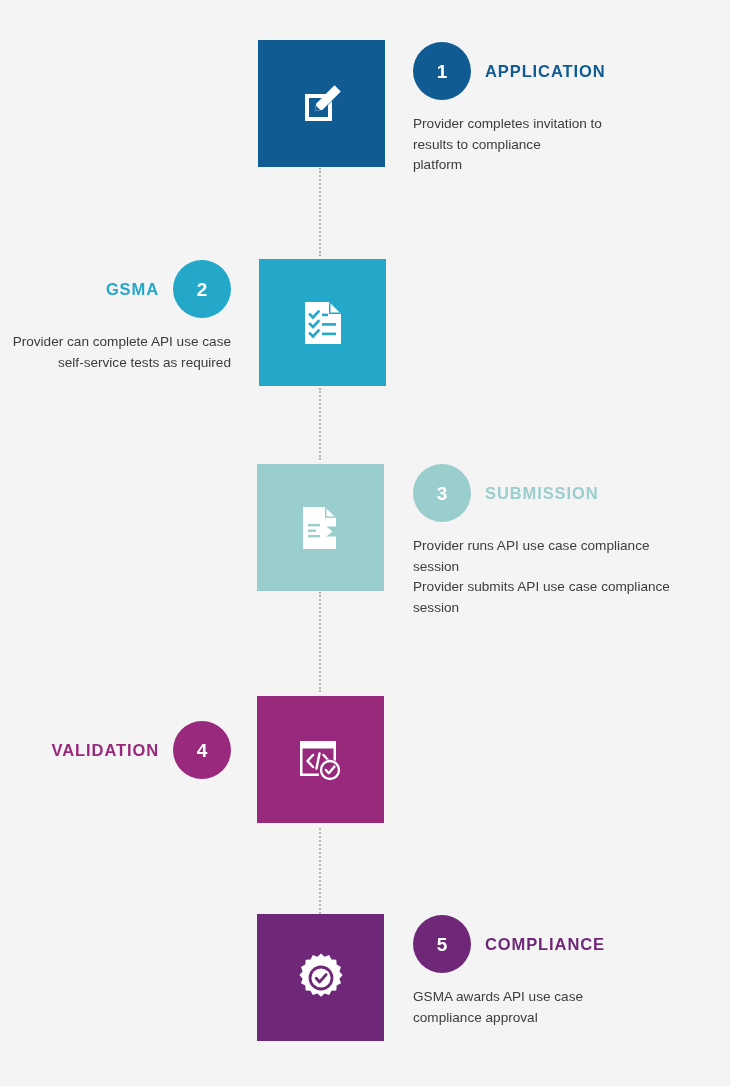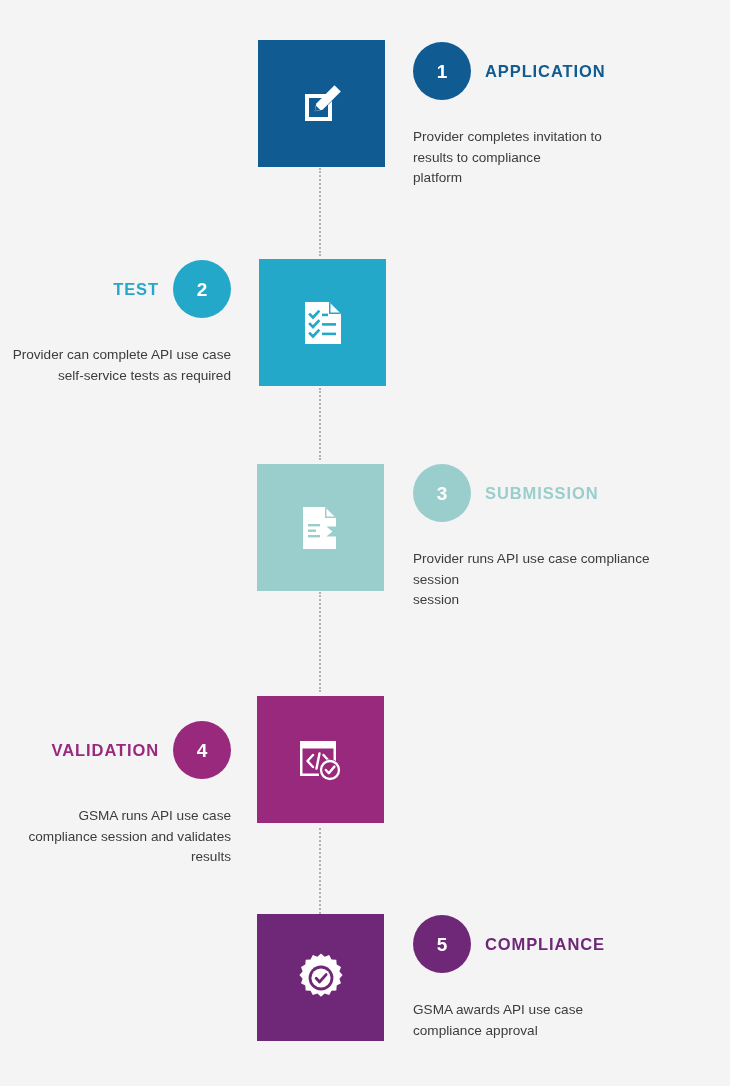--- a/index.html
+++ b/index.html
@@ -65,21 +65,21 @@
     justify-content: center;
     line-height: 1;
   }
   .title {
     font-size: 16.5px;
     font-weight: bold;
     letter-spacing: 0.9px;
     white-space: nowrap;
   }
   .desc {
-    margin-top: 27px;
+    margin-top: 14px;
     font-size: 13.6px;
     line-height: 20.5px;
     color: #3c3c3c;
   }
   .desc div { white-space: nowrap; }
   .side.left .desc div { white-space: normal; }
 </style>
 </head>
 <body>
 
@@ -128,21 +128,21 @@
           <g fill="#23a8c9">
             <rect x="22" y="14.6" width="6" height="2.6"></rect>
             <rect x="22" y="24.1" width="14" height="2.6"></rect>
             <rect x="22" y="33.6" width="14" height="2.6"></rect>
           </g>
         </svg>
       </span>
     </div>
     <div class="side left" style="top:260px;">
       <div class="head">
-        <div class="title" style="color:#23a8c9;">TEST</div>
+        <div class="title" style="color:#23a8c9;">GSMA</div>
         <div class="badge" style="background:#23a8c9;">2</div>
       </div>
       <div class="desc">
         <div>Provider can complete API use case self-service tests as required</div>
       </div>
     </div>
   </div>
 
   <div class="step">
     <div class="tile" style="top:464px;background:#9acecc;left:257px;">
@@ -162,20 +162,21 @@
       </span>
     </div>
     <div class="side right" style="top:464px;">
       <div class="head">
         <div class="badge" style="background:#9acecc;">3</div>
         <div class="title" style="color:#9acecc;">SUBMISSION</div>
       </div>
       <div class="desc">
         <div>Provider runs API use case compliance</div>
         <div>session</div>
+        <div>Provider submits API use case compliance</div>
         <div>session</div>
       </div>
     </div>
   </div>
 
   <div class="step">
     <div class="tile" style="top:696px;background:#99297c;left:257px;">
       <span>
         <svg width="50" height="50" viewBox="0 0 50 50">
           <path d="M4 6 H40 V29 H30.5 A10.5 10.5 0 0 0 23 41 H4 Z" fill="#ffffff"></path>
@@ -194,23 +195,20 @@
           <circle cx="34" cy="35" r="9" fill="none" stroke="#ffffff" stroke-width="2.3"></circle>
           <path d="M29.8 35 L32.8 38.2 L38.4 31.6" fill="none" stroke="#ffffff" stroke-width="2.4" stroke-linecap="round" stroke-linejoin="round"></path>
         </svg>
       </span>
     </div>
     <div class="side left" style="top:721px;">
       <div class="head">
         <div class="title" style="color:#99297c;">VALIDATION</div>
         <div class="badge" style="background:#99297c;">4</div>
       </div>
-      <div class="desc">
-        <div>GSMA runs API use case compliance session and validates results</div>
-      </div>
     </div>
   </div>
 
   <div class="step">
     <div class="tile" style="top:914px;background:#6f2777;left:257px;">
       <span>
         <svg width="52" height="52" viewBox="0 0 52 52">
           <path d="M26 1.5 l3.6 3.2 4.6-1.6 2.3 4.3 4.8 0.4 0.4 4.8 4.3 2.3 -1.6 4.6 3.2 3.6 -3.2 3.6 1.6 4.6 -4.3 2.3 -0.4 4.8 -4.8 0.4 -2.3 4.3 -4.6 -1.6 -3.6 3.2 -3.6 -3.2 -4.6 1.6 -2.3 -4.3 -4.8 -0.4 -0.4 -4.8 -4.3 -2.3 1.6 -4.6 -3.2 -3.6 3.2 -3.6 -1.6 -4.6 4.3 -2.3 0.4 -4.8 4.8 -0.4 2.3 -4.3 4.6 1.6 Z" fill="#ffffff"></path>
           <circle cx="26" cy="26" r="12.4" fill="#6f2777"></circle>
           <circle cx="26" cy="26" r="9.6" fill="#ffffff"></circle>

